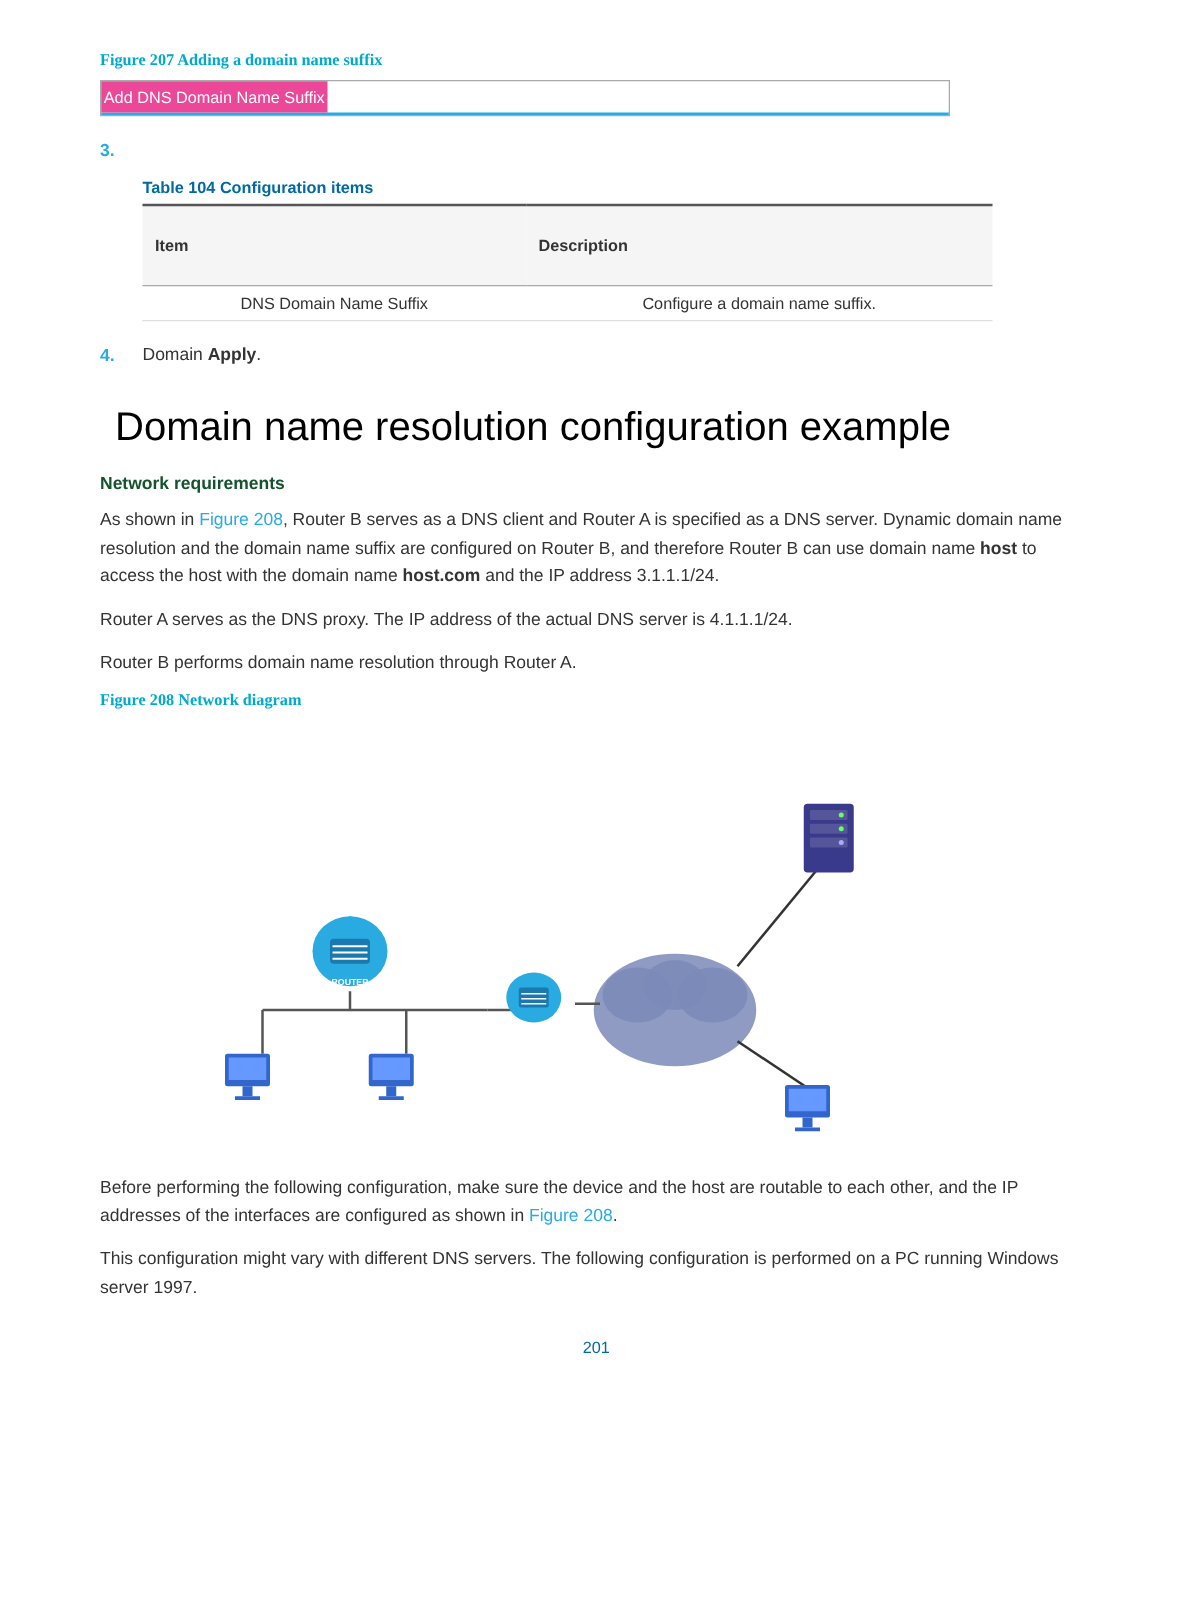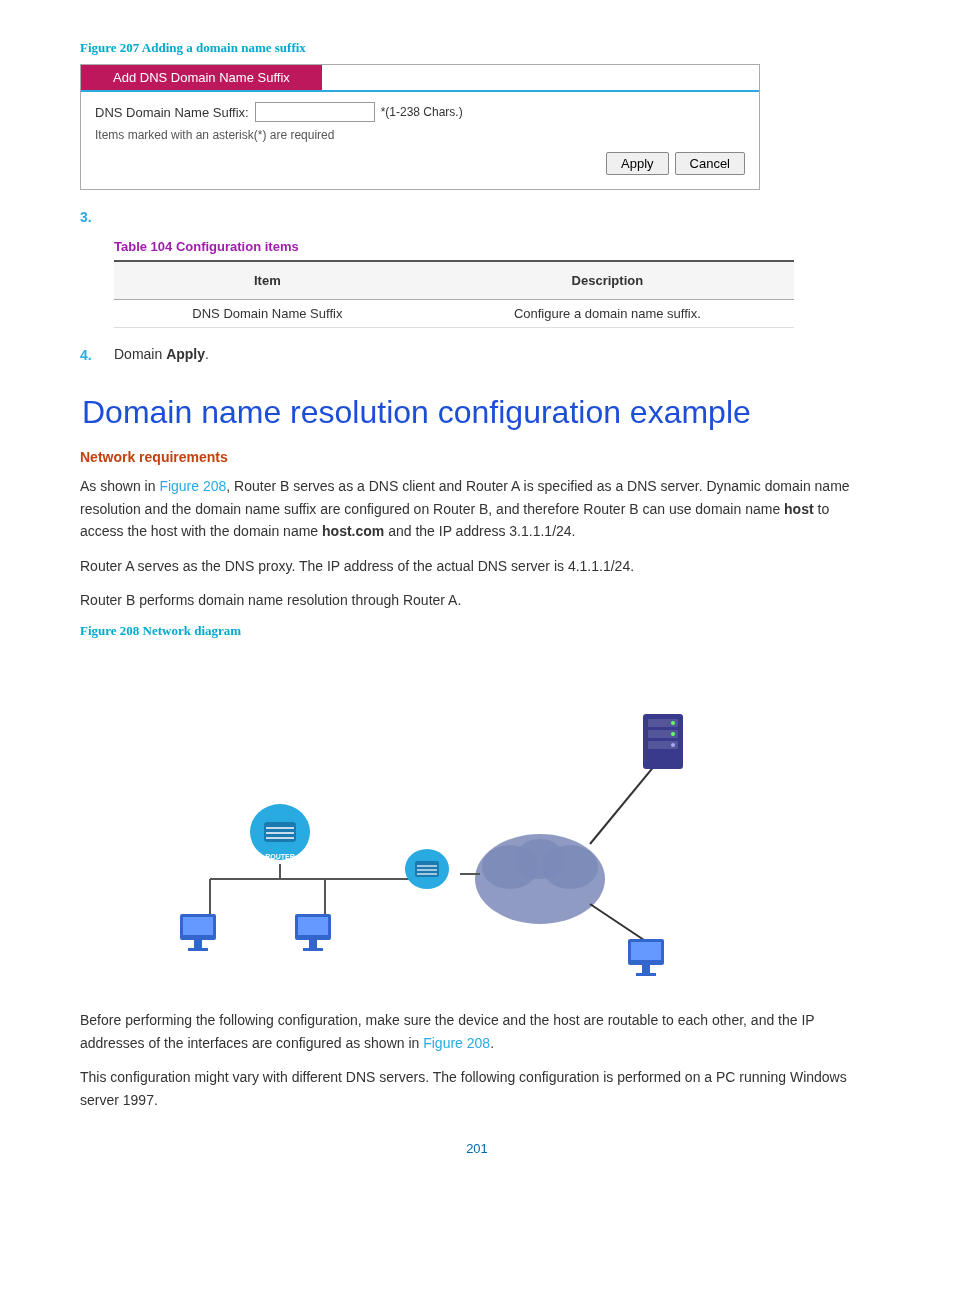--- a/index.html
+++ b/index.html
@@ -22,23 +22,23 @@
       font-family: Liberation Serif, serif;
     }
 
     
     .form-box {
       border: 1px solid #aaa;
       margin-bottom: 18px;
       width: 680px;
     }
     .form-tab {
-      background: #be185d;
+      background: #ec4899;
       color: #fff;
-      padding: 5px 32px;
+      padding: 5px 2px;
       font-size: 13px;
       display: inline-block;
       margin-bottom: 0;
     }
     .form-tab-row {
       border-bottom: 2px solid #29abe2;
       padding: 0;
     }
     .form-body {
       padding: 10px 14px 14px 14px;
@@ -104,59 +104,59 @@
       font-size: 14px;
       color: #333;
     }
     .step-text a, .link {
       color: #29abe2;
       text-decoration: none;
     }
 
     
     .table-label {
-      color: #a21caf;
+      color: #0369a1;
       font-weight: bold;
       font-size: 13px;
       margin-bottom: 6px;
     }
     .config-table {
       width: 680px;
       border-collapse: collapse;
       margin-bottom: 18px;
       border-top: 2px solid #555;
       border-bottom: 1px solid #aaa;
     }
     .config-table th {
-      text-align: center;
-      padding: 11px 10px;
+      text-align: left;
+      padding: 24px 10px;
       background: #f5f5f5;
       font-size: 13px;
       font-weight: bold;
       border-bottom: 1px solid #aaa;
     }
     .config-table td {
       padding: 6px 10px;
       font-size: 13px;
       border-bottom: 1px solid #ddd;
       text-align: center;
     }
 
     
     .section-heading {
       font-size: 32px;
-      color: #1d4ed8;
+      color: #000000;
       font-weight: normal;
-      margin: 30px 0 18px 2px;
+      margin: 30px 0 18px 12px;
       line-height: 1.2;
     }
 
     
     .sub-heading {
-      color: #c2410c;
+      color: #14532d;
       font-weight: bold;
       font-size: 14px;
       margin-bottom: 10px;
     }
 
     
     .para {
       font-size: 14px;
       color: #333;
       line-height: 1.6;
@@ -190,32 +190,20 @@
     }
   </style>
 </head>
 <body>
 
 <div class="figure-label">Figure 207 Adding a domain name suffix</div>
 
 <div class="form-box">
   <div class="form-tab-row">
     <span class="form-tab">Add DNS Domain Name Suffix</span>
-  </div>
-  <div class="form-body">
-    <div class="form-row">
-      <span class="form-label">DNS Domain Name Suffix:</span>
-      <input class="form-input" type="text" value="" style="">
-      <span class="form-hint">*(1-238 Chars.)</span>
-    </div>
-    <div class="form-required-note">Items marked with an asterisk(*) are required</div>
-    <div class="form-buttons">
-      <button class="btn">Apply</button>
-      <button class="btn">Cancel</button>
-    </div>
   </div>
 </div>
 
 <div class="step">
   <span class="step-num">3.</span>
 </div>
 
 <div style="margin-left:34px; margin-bottom:8px;">
   <div class="table-label">Table 104 Configuration items</div>
   <table class="config-table">

